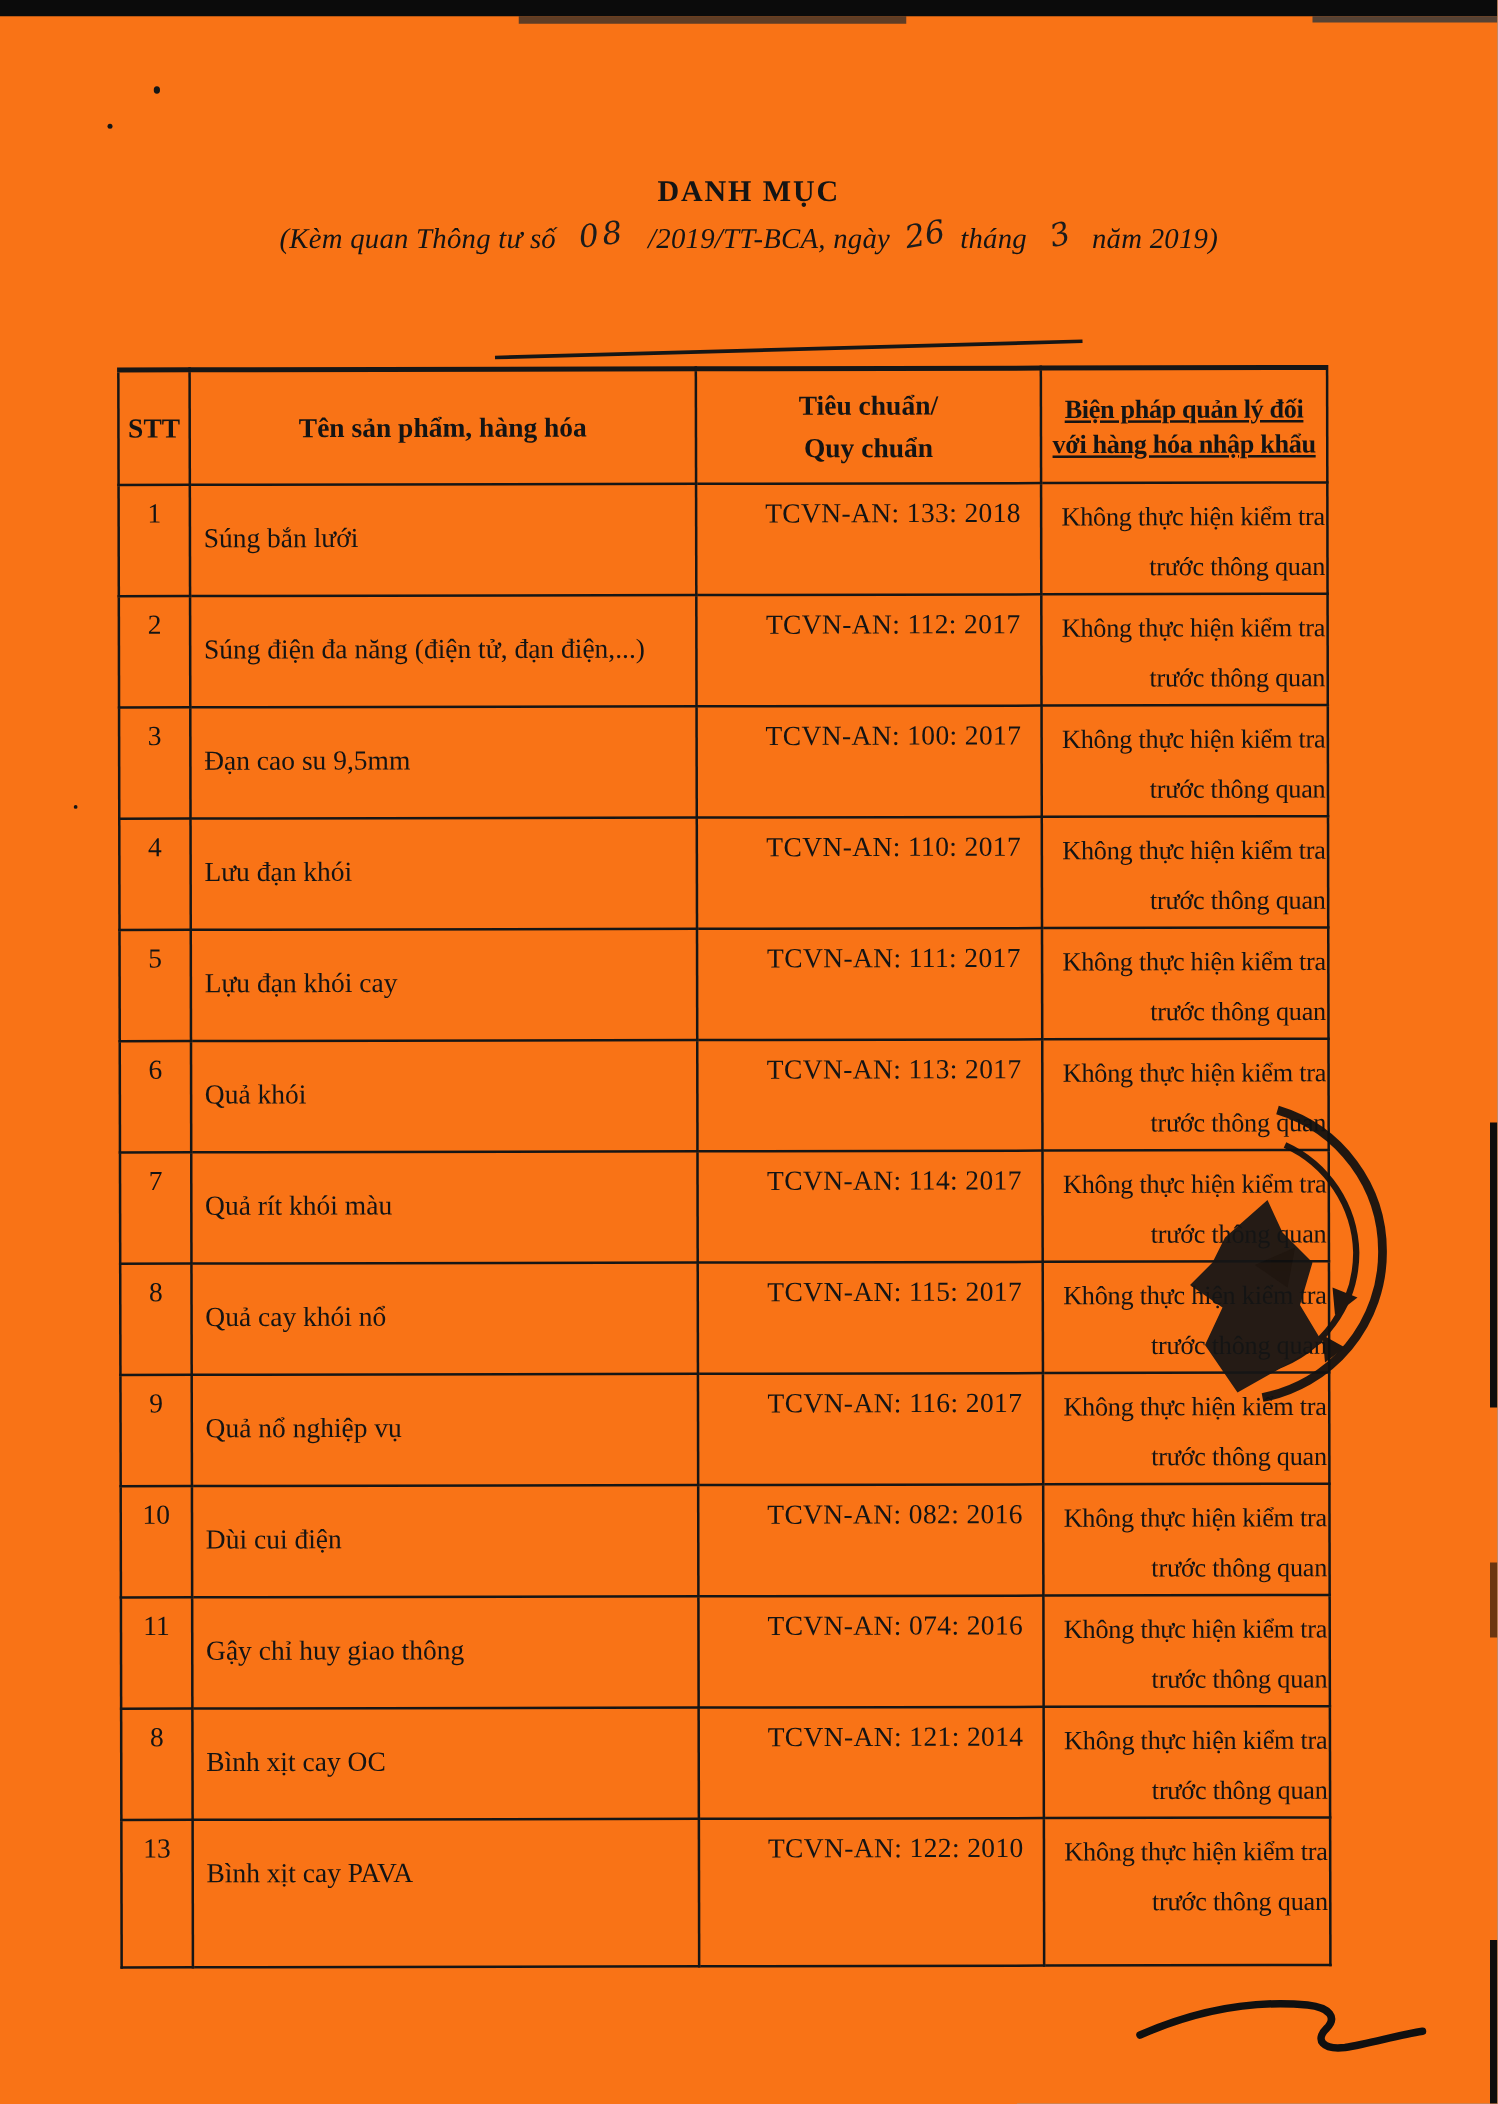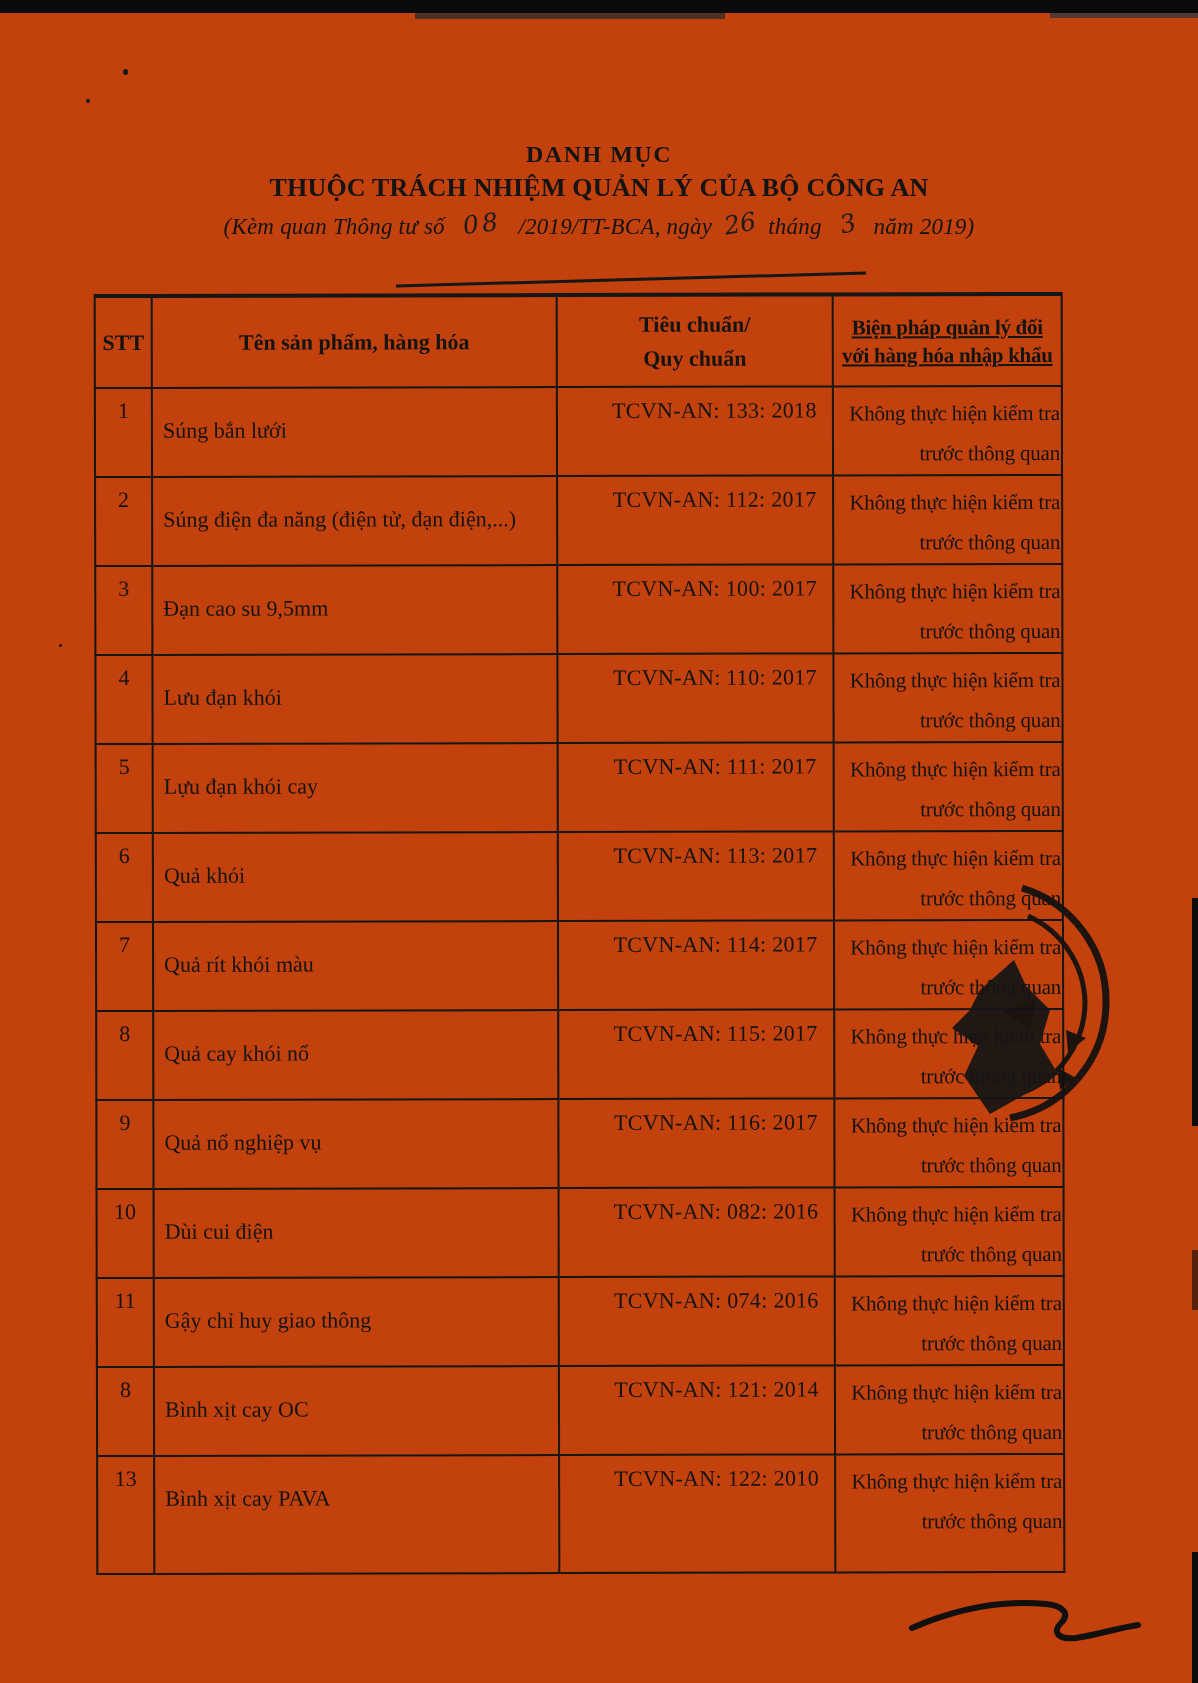--- a/index.html
+++ b/index.html
@@ -1,20 +1,20 @@
 <!DOCTYPE html>
 <html><head>
 <meta charset="utf-8">
 <style>
   html,body { margin:0; padding:0; background:#9a9a9a; }
   .page {
     position:relative;
     width:1198px; height:1683px;
     margin:0 auto;
-    background:#c2410c;
+    background:#f97316;
     overflow:hidden;
     font-family:"Liberation Serif","DejaVu Serif",serif;
     color:#141414;
   }
 
   
   .scan-band-top { position:absolute; left:0; top:0; width:1198px; height:13px; background:#0b0b0b; }
   .scan-smudge-a { position:absolute; left:415px; top:13px; width:310px; height:6px; background:#2b2b2b; opacity:.75; }
   .scan-smudge-b { position:absolute; left:1050px; top:13px; width:148px; height:5px; background:#3a3a3a; opacity:.85; }
   .edge-strip { position:absolute; right:0; width:6px; background:#0d0d0d; }
@@ -72,21 +72,20 @@
   <div class="scan-smudge-b"></div>
   <div class="edge-strip e1"></div>
   <div class="edge-strip e2"></div>
   <div class="edge-strip e3"></div>
   <div class="speck" style="left:123px;top:69px;width:5px;height:6px;"></div>
   <div class="speck" style="left:86px;top:99px;width:4px;height:4px;"></div>
   <div class="speck" style="left:59px;top:644px;width:3px;height:3px;"></div>
 
   <div class="title-block">
     <div class="t1">DANH MỤC</div>
-    <div class="t3">THUỘC TRÁCH NHIỆM QUẢN LÝ CỦA BỘ CÔNG AN</div>
     <div class="subtitle">
       <span>(Kèm quan Thông tư số</span>
       <span class="hand h-num">08</span>
       <span>/2019/TT-BCA, ngày</span>
       <span class="hand h-day">26</span>
       <span>tháng</span>
       <span class="hand h-month">3</span>
       <span>năm 2019)</span>
     </div>
   </div>

